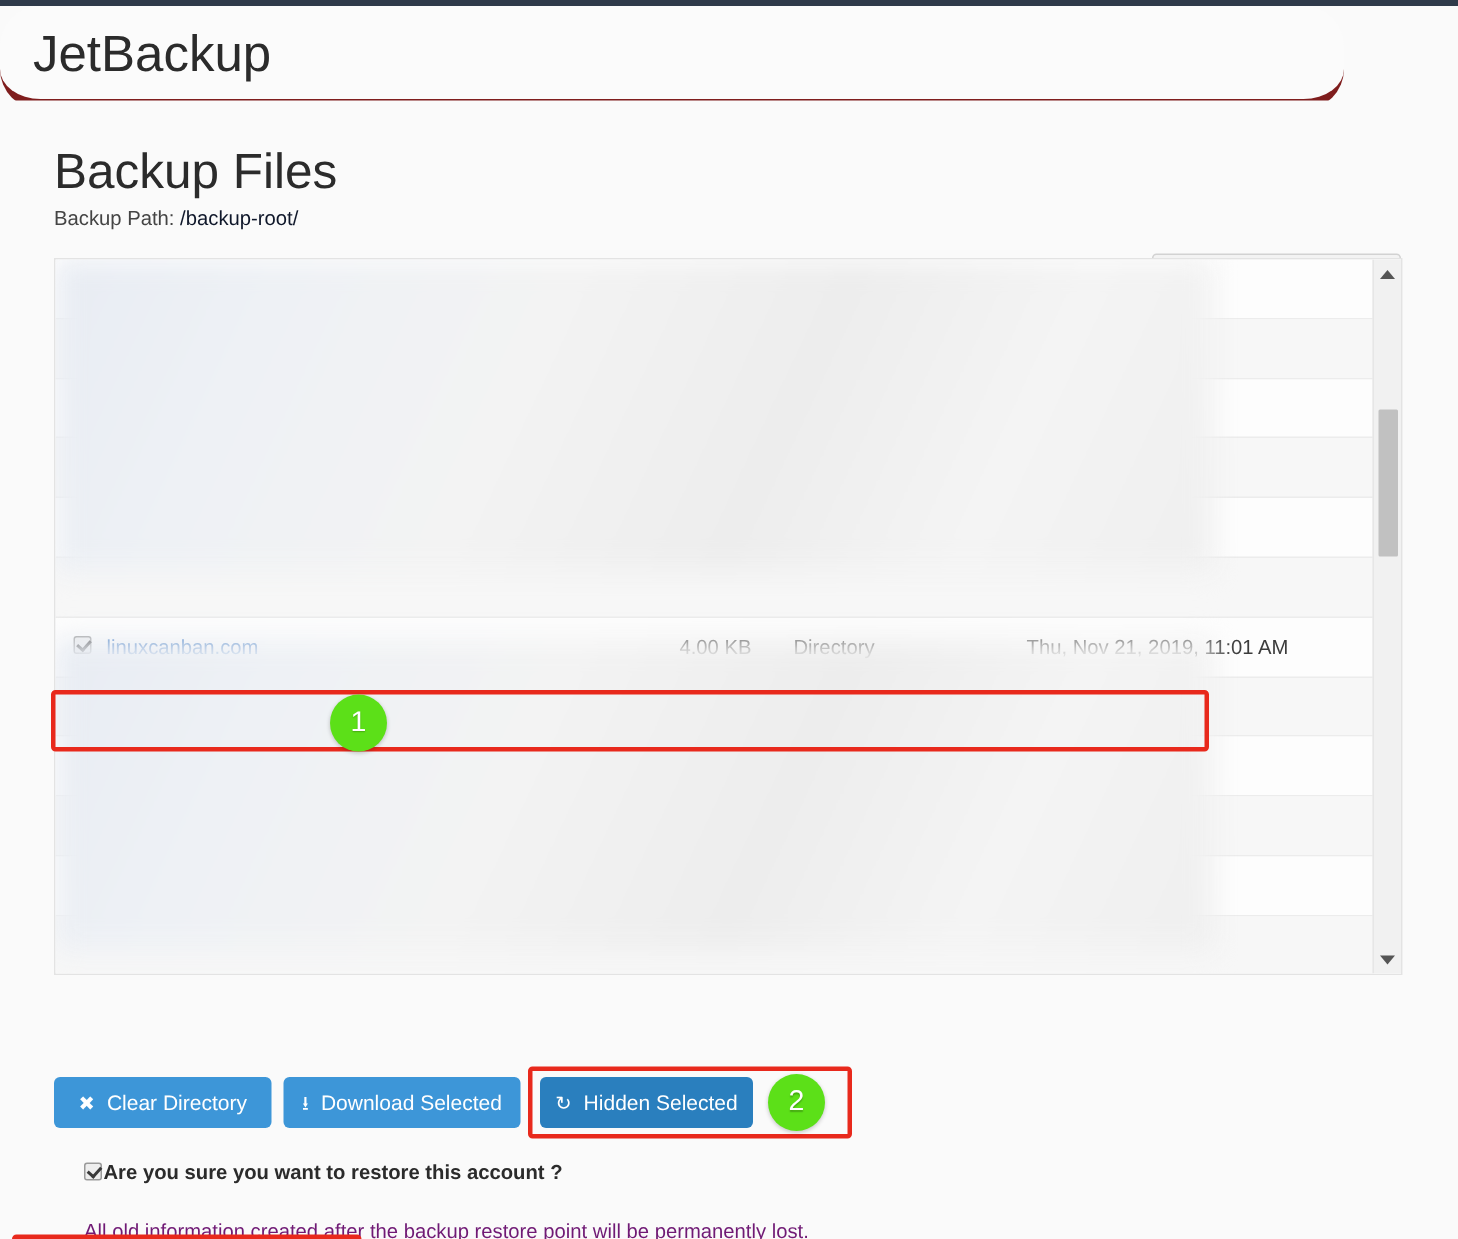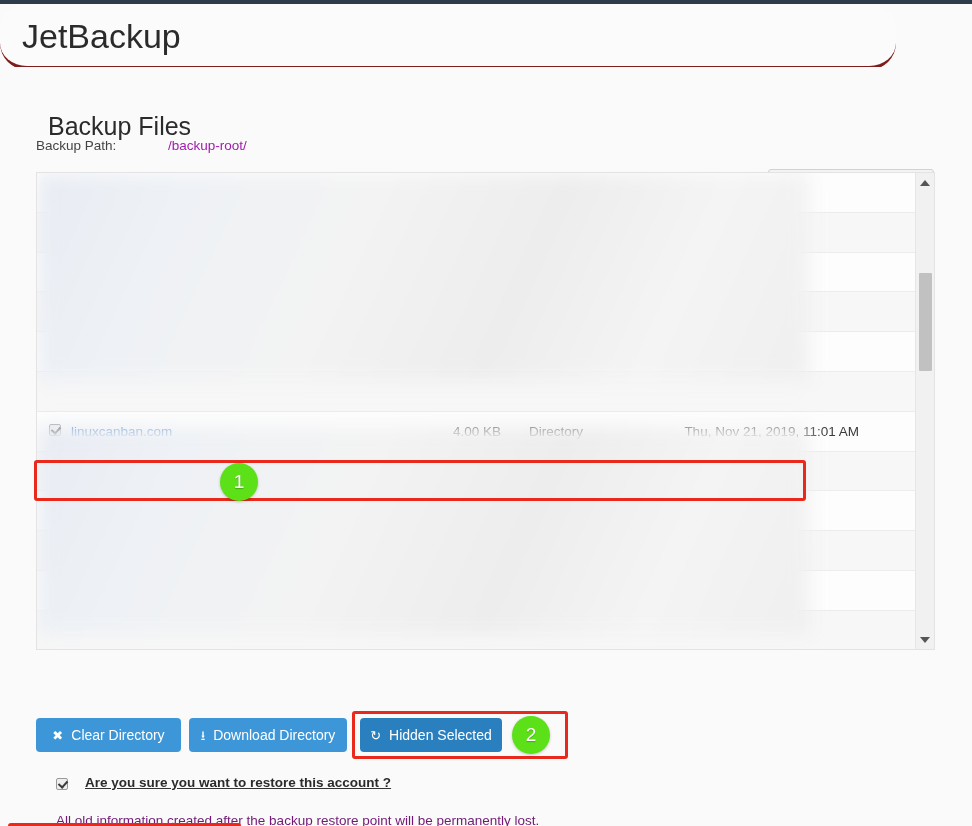--- a/index.html
+++ b/index.html
@@ -25,21 +25,21 @@
     height: 4px;
     background: #2f3a4a;
   }
   
   #app-header {
     position: absolute;
     top: 4px; left: 0;
     width: 896px;
     height: 62px;
     background: #fbfbfb;
-    border-bottom: 4px solid #7f1d1d;
+    border-bottom: 7px solid #7f1d1d;
     border-radius: 27px;
   }
   #app-title {
     position: absolute;
     left: 22px;
     top: 10px;
     font-size: 34px;
     font-weight: normal;
     color: #2b2b2b;
     letter-spacing: 0px;
@@ -52,38 +52,37 @@
     top: 67px; left: 0;
     width: 972px;
     height: 759px;
     background: #fafafa;
   }
   
   #section-title {
     position: absolute;
     left: 36px;
     top: 32px;
-    font-size: 25px;
+    font-size: 33px;
     font-weight: normal;
     color: #2b2b2b;
-    margin: 12px;
+    margin: 0;
     line-height: 30px;
   }
   #current-path-wrap {
     position: absolute;
     left: 36px;
     top: 70px;
     font-size: 13.5px;
     color: #444;
     line-height: 18px;
   }
   #current-path-wrap .path-link {
-    color: #a21caf;
+    color: #0f172a;
     text-decoration: none;
-    margin-left: 48px;
   }
   
   #show-hidden-btn {
     position: absolute;
     left: 768px;
     top: 102px;
     width: 166px;
     height: 42px;
     background: #f3f3f3;
     border: 1px solid #d2d2d2;
@@ -280,24 +279,23 @@
   }
   
   #confirm-wrap {
     position: absolute;
     left: 56px;
     top: 705px;
     width: 600px;
   }
   #confirm-line {
     display: flex;
-    align-items: flex-end;
-    gap: 17px;
+    align-items: center;
+    gap: 1px;
     height: 18px;
-    text-decoration: underline;
   }
   #confirm-line .txt {
     font-size: 13.5px;
     font-weight: bold;
     color: #2b2b2b;
   }
   #confirm-note {
     margin-top: 22px;
     font-size: 13.5px;
     color: #701a75;
@@ -403,21 +401,21 @@
 
   <div id="highlight-row"></div>
 
   <button class="btn btn-primary" id="btn-clear">
     <span class="ico">✖</span>
     <span>Clear Directory</span>
   </button>
 
   <button class="btn btn-primary" id="btn-download">
     <span class="ico">⭳</span>
-    <span>Download Directory</span>
+    <span>Download Selected</span>
   </button>
 
   <button class="btn btn-primary-active" id="btn-restore">
     <span class="ico">↻</span>
     <span>Hidden Selected</span>
   </button>
 
   <div id="highlight-restore"></div>
 
   <div id="confirm-wrap">

